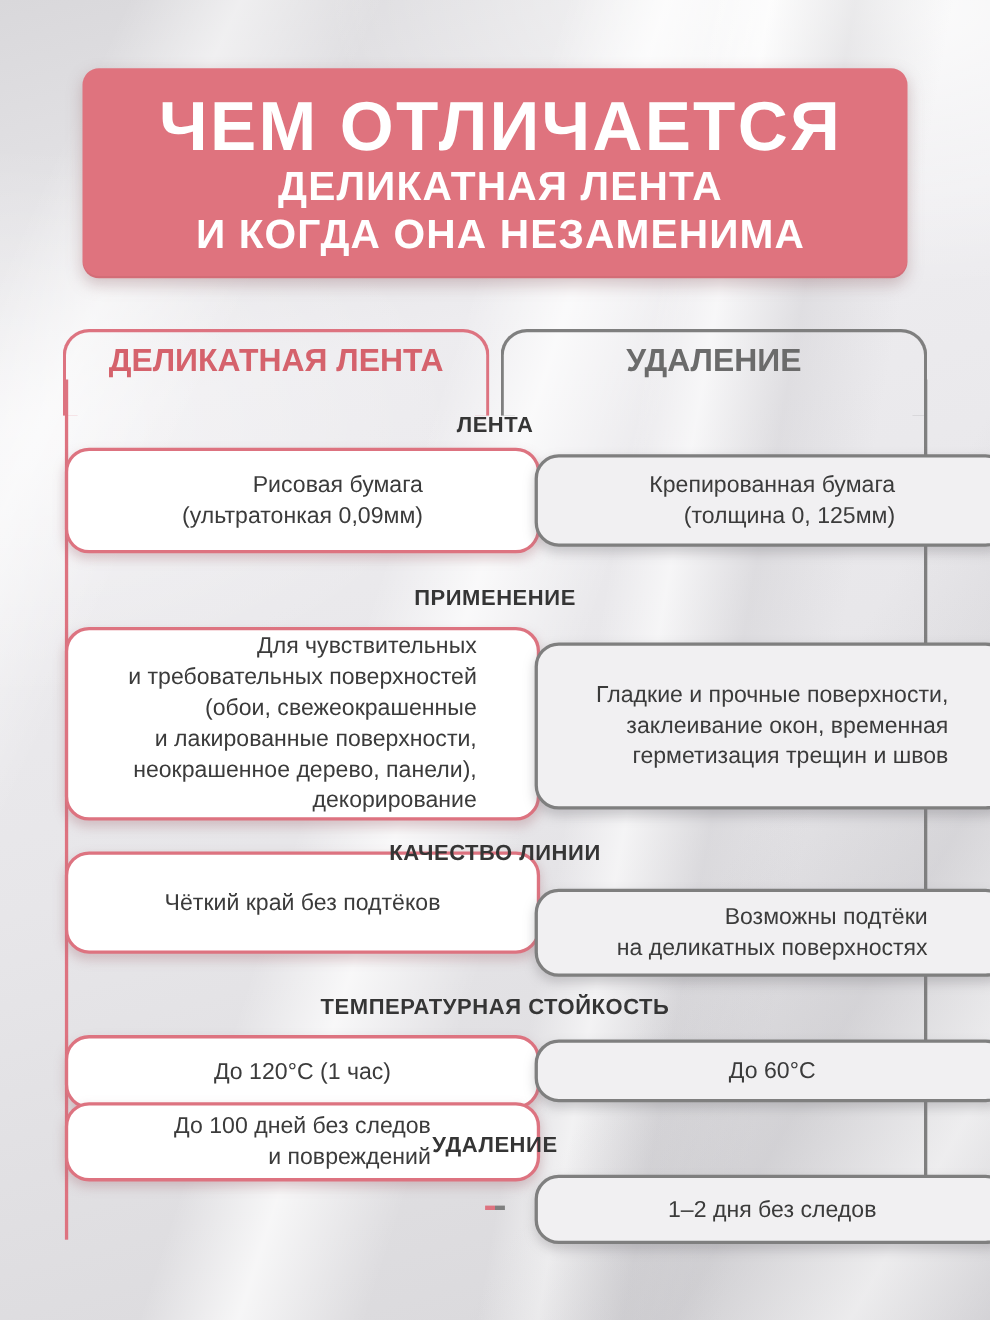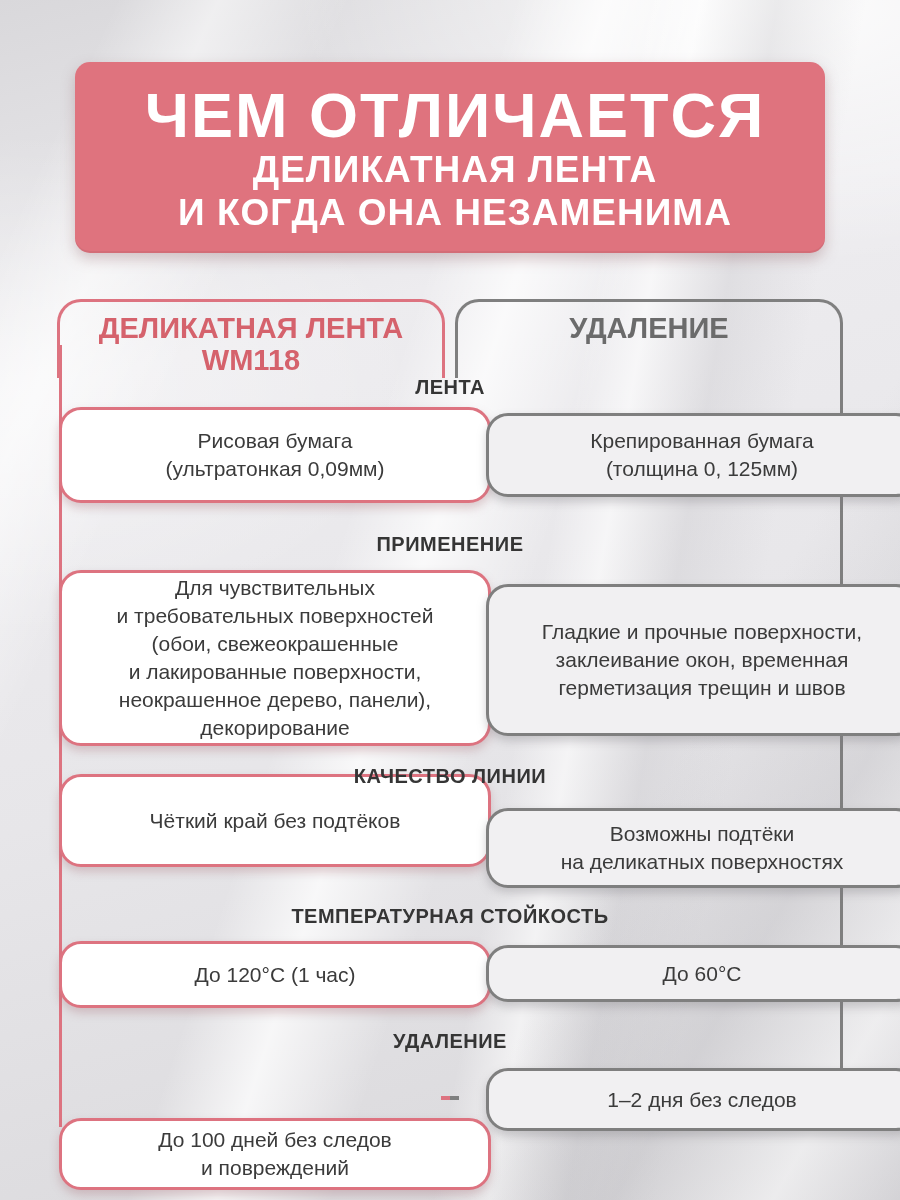--- a/index.html
+++ b/index.html
@@ -78,21 +78,21 @@
     color:#353535;
     z-index:4;
   }
 
   
   .cell{
     position:absolute;width:432px;
     border:3px solid;
     border-radius:22px;
     display:flex;align-items:center;justify-content:center;
-    text-align:center;
+    text-align:right;
     white-space:pre-line;
     font-size:21px;line-height:28px;
     color:var(--text-dark);
     padding:4px 6px;
     z-index:2;
   }
   .cell.left{
     left:59px;
     background:var(--left-fill);
     border-color:var(--pink-border);
@@ -121,21 +121,20 @@
   <div class="fold f2"></div>
 
   <div class="banner">
     <div class="banner-title">ЧЕМ ОТЛИЧАЕТСЯ</div>
     <div class="banner-sub">ДЕЛИКАТНАЯ ЛЕНТА</div>
     <div class="banner-sub">И КОГДА ОНА НЕЗАМЕНИМА</div>
   </div>
 
   <div class="colhead left">
     <div>ДЕЛИКАТНАЯ ЛЕНТА</div>
-    <div>WM118</div>
   </div>
   <div class="colhead right">
     <div>УДАЛЕНИЕ</div>
   </div>
 
   <div class="spine spine-left"></div>
   <div class="spine spine-right"></div>
 
   <div class="sec-label" style="top:376px">ЛЕНТА</div>
   <div class="cell left" style="top:407px;height:96px">Рисовая бумага
@@ -173,21 +172,21 @@
 
   <div class="sec-label" style="top:905px">ТЕМПЕРАТУРНАЯ СТОЙКОСТЬ</div>
   <div class="cell left" style="top:941px;height:67px">До 120°C (1 час)</div>
   <div class="cell right" style="top:945px;height:57px">До 60°C</div>
   <div class="connector" style="top:972px">
       <span class="c-pink"></span>
       <span class="c-gray"></span>
     </div>
 
   <div class="sec-label" style="top:1030px">УДАЛЕНИЕ</div>
-  <div class="cell left" style="top:1118px;height:72px">До 100 дней без следов
+  <div class="cell left" style="top:1002px;height:72px">До 100 дней без следов
 и повреждений</div>
   <div class="cell right" style="top:1068px;height:63px">1–2 дня без следов</div>
   <div class="connector" style="top:1096px">
       <span class="c-pink"></span>
       <span class="c-gray"></span>
     </div>
 
 </div>
 
 </body></html>

